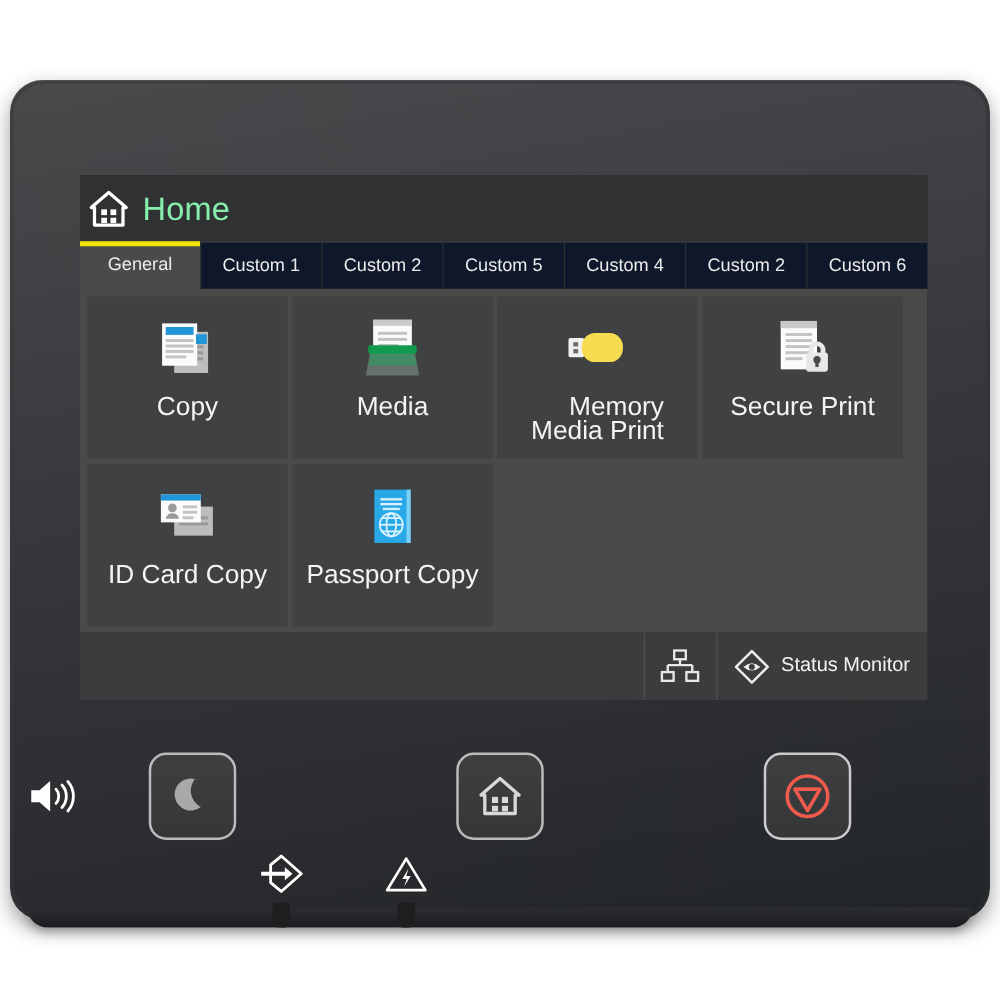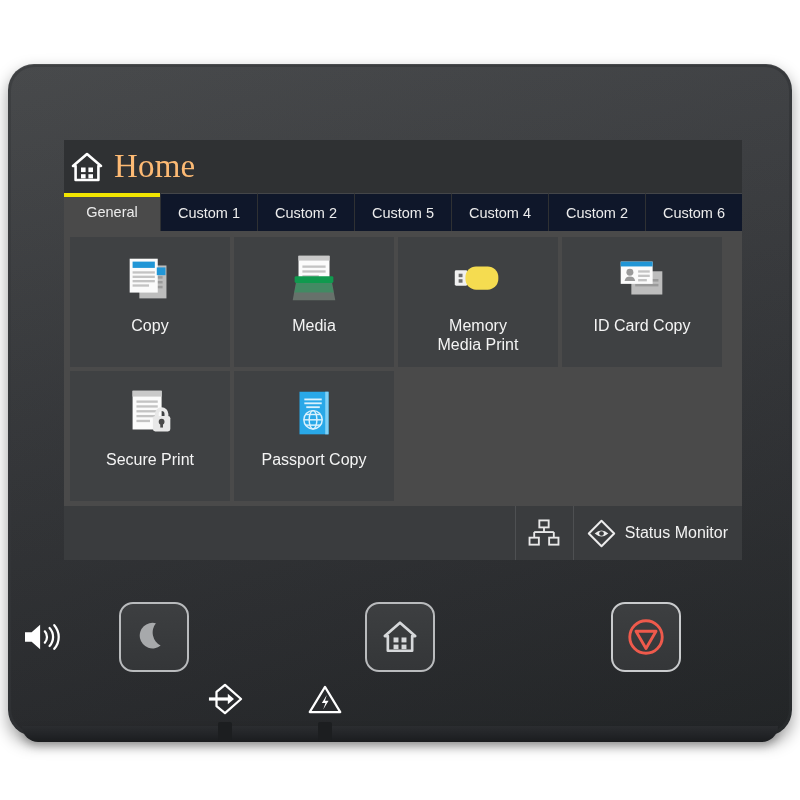--- a/index.html
+++ b/index.html
@@ -66,26 +66,25 @@
   #screen-header {
     position: relative;
     height: 53px;
     background: #2f3133;
     display: flex;
     align-items: center;
     padding-left: 6px;
   }
   #home-title-icon { width: 34px; height: 34px; flex: none; margin-right: 10px; }
   #page-title {
-    color: #fdba74;
-    font-size: 33px;
+    color: #86efac;
+    font-size: 26px;
     font-weight: 400;
     letter-spacing: 0.2px;
     line-height: 1;
-    font-family: Liberation Serif, serif;
   }
 
   
   #tabbar {
     display: flex;
     height: 38px;
     background: #3a3c3e;
   }
   .tab {
     flex: 1 1 0;
@@ -136,23 +135,23 @@
   .tile-icon {
     width: 62px;
     height: 64px;
     display: flex;
     align-items: center;
     justify-content: center;
     margin-bottom: 4px;
   }
   .tile-label {
     color: #f4f4f4;
-    font-size: 16px;
+    font-size: 21px;
     line-height: 19px;
-    text-align: center;
+    text-align: right;
     padding: 0 4px;
   }
 
   
   #status-bar {
     height: 54px;
     background: #3a3c3e;
     display: flex;
     align-items: stretch;
     justify-content: flex-end;
@@ -312,52 +311,52 @@
           <rect x="18" y="17" width="34" height="24" rx="11" fill="#f5dc50"></rect>
         </svg>
       </span>
       <span class="tile-label" style="white-space:pre-line">Memory
 Media Print</span>
     </div>
 
     <div class="tile">
       <span class="tile-icon">
         <svg viewBox="0 0 62 62" width="60" height="60">
-          <rect x="20" y="22" width="32" height="24" fill="#bdbdbd"></rect>
-          <rect x="24" y="30" width="24" height="2.6" fill="#9a9a9a"></rect>
-          <rect x="24" y="35" width="24" height="2.6" fill="#9a9a9a"></rect>
-          <rect x="9" y="12" width="33" height="23" fill="#fbfbfb"></rect>
-          <rect x="9" y="12" width="33" height="5" fill="#2196d6"></rect>
-          <circle cx="18.5" cy="23" r="3.6" fill="#9a9a9a"></circle>
-          <path d="M13 32 a5.6 5.6 0 0 1 11 0 Z" fill="#9a9a9a"></path>
-          <rect x="27" y="21" width="12" height="2.4" fill="#c3c3c3"></rect>
-          <rect x="27" y="25.5" width="12" height="2.4" fill="#c3c3c3"></rect>
-          <rect x="27" y="30" width="9" height="2.4" fill="#c3c3c3"></rect>
-        </svg>
-      </span>
-      <span class="tile-label">ID Card Copy</span>
-    </div>
-
-    <div class="tile">
-      <span class="tile-icon">
-        <svg viewBox="0 0 62 62" width="60" height="60">
           <rect x="13" y="7" width="30" height="40" fill="#fbfbfb"></rect>
           <rect x="13" y="7" width="30" height="6" fill="#c9c9c9"></rect>
           <rect x="17" y="17" width="22" height="2.4" fill="#c3c3c3"></rect>
           <rect x="17" y="22" width="22" height="2.4" fill="#c3c3c3"></rect>
           <rect x="17" y="27" width="22" height="2.4" fill="#c3c3c3"></rect>
           <rect x="17" y="32" width="22" height="2.4" fill="#c3c3c3"></rect>
           <rect x="17" y="37" width="14" height="2.4" fill="#c3c3c3"></rect>
           <path d="M36 31 a7 7 0 0 1 14 0 v4 h-4 v-4 a3 3 0 0 0 -6 0 v4 h-4 Z" fill="#e8e8e8"></path>
           <rect x="34" y="33" width="18" height="16" rx="2.5" fill="#e8e8e8"></rect>
           <circle cx="43" cy="39" r="3" fill="#4a4a4a"></circle>
           <rect x="41.6" y="39" width="2.8" height="6" fill="#4a4a4a"></rect>
         </svg>
       </span>
       <span class="tile-label">Secure Print</span>
+    </div>
+
+    <div class="tile">
+      <span class="tile-icon">
+        <svg viewBox="0 0 62 62" width="60" height="60">
+          <rect x="20" y="22" width="32" height="24" fill="#bdbdbd"></rect>
+          <rect x="24" y="30" width="24" height="2.6" fill="#9a9a9a"></rect>
+          <rect x="24" y="35" width="24" height="2.6" fill="#9a9a9a"></rect>
+          <rect x="9" y="12" width="33" height="23" fill="#fbfbfb"></rect>
+          <rect x="9" y="12" width="33" height="5" fill="#2196d6"></rect>
+          <circle cx="18.5" cy="23" r="3.6" fill="#9a9a9a"></circle>
+          <path d="M13 32 a5.6 5.6 0 0 1 11 0 Z" fill="#9a9a9a"></path>
+          <rect x="27" y="21" width="12" height="2.4" fill="#c3c3c3"></rect>
+          <rect x="27" y="25.5" width="12" height="2.4" fill="#c3c3c3"></rect>
+          <rect x="27" y="30" width="9" height="2.4" fill="#c3c3c3"></rect>
+        </svg>
+      </span>
+      <span class="tile-label">ID Card Copy</span>
     </div>
 
     <div class="tile">
       <span class="tile-icon">
         <svg viewBox="0 0 62 62" width="60" height="60">
           <rect x="16" y="8" width="30" height="44" fill="#29a8e8"></rect>
           <rect x="42.6" y="8" width="3.4" height="44" fill="#7fd0f6"></rect>
           <rect x="21" y="15" width="18" height="1.9" fill="#d9f1fd"></rect>
           <rect x="21" y="19" width="18" height="1.9" fill="#d9f1fd"></rect>
           <rect x="23" y="23" width="14" height="1.9" fill="#d9f1fd"></rect>

